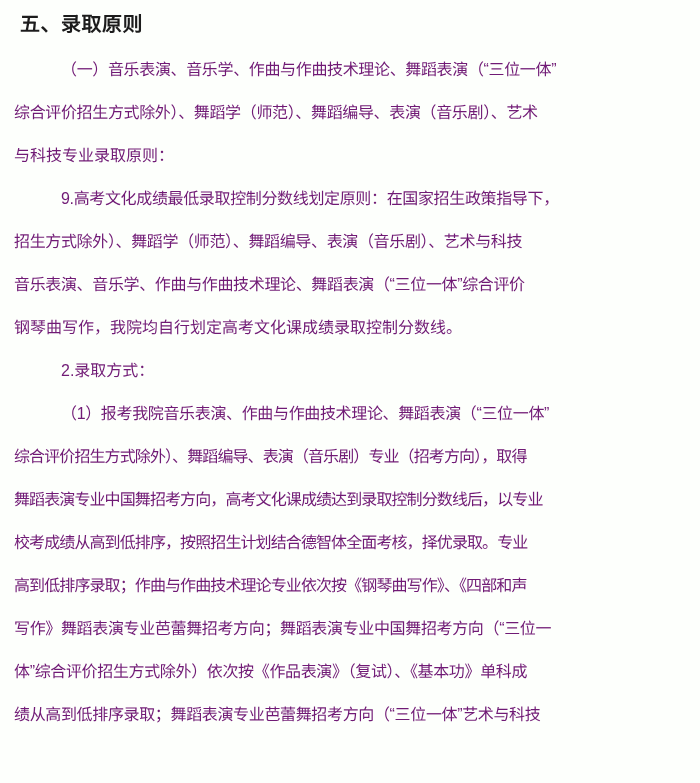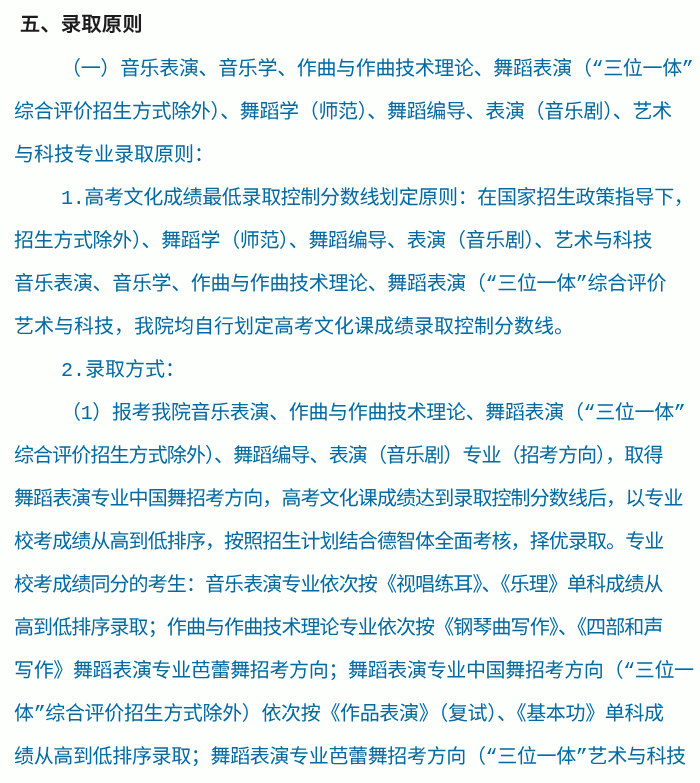--- a/index.html
+++ b/index.html
@@ -43,27 +43,27 @@
 
   
   .body-block {
     position: absolute;
     left: 14px;
     top: 48px;
     width: 676px;
   }
 
   .text-line {
-    font-size: 20px;
-    color: #0369a1;
+    font-size: 16px;
+    color: #701a75;
     line-height: 43px;
     height: 43px;
     white-space: nowrap;
     letter-spacing: 0px;
-    font-family: Liberation Mono, monospace;
+    font-family: Liberation Sans, sans-serif;
     text-rendering: optimizeLegibility;
   }
 
   .text-line.indent {
     text-indent: 47px;
   }
 
   .text-line.tight {
     letter-spacing: -0.35px;
   }
@@ -78,32 +78,31 @@
 <div class="page">
 
   <div class="section-heading">五、录取原则</div>
 
   <div class="body-block">
 
     <div class="text-line indent tight">（一）音乐表演、音乐学、作曲与作曲技术理论、舞蹈表演（“三位一体”</div>
     <div class="text-line tight">综合评价招生方式除外）、舞蹈学（师范）、舞蹈编导、表演（音乐剧）、艺术</div>
     <div class="text-line">与科技专业录取原则：</div>
 
-    <div class="text-line indent tight">1.高考文化成绩最低录取控制分数线划定原则：在国家招生政策指导下，</div>
+    <div class="text-line indent tight">9.高考文化成绩最低录取控制分数线划定原则：在国家招生政策指导下，</div>
     <div class="text-line tight">招生方式除外）、舞蹈学（师范）、舞蹈编导、表演（音乐剧）、艺术与科技</div>
     <div class="text-line tight">音乐表演、音乐学、作曲与作曲技术理论、舞蹈表演（“三位一体”综合评价</div>
-    <div class="text-line">艺术与科技，我院均自行划定高考文化课成绩录取控制分数线。</div>
+    <div class="text-line">钢琴曲写作，我院均自行划定高考文化课成绩录取控制分数线。</div>
 
     <div class="text-line indent">2.录取方式：</div>
 
     <div class="text-line indent tight">（1）报考我院音乐表演、作曲与作曲技术理论、舞蹈表演（“三位一体”</div>
     <div class="text-line tighter">综合评价招生方式除外）、舞蹈编导、表演（音乐剧）专业（招考方向），取得</div>
     <div class="text-line tighter">舞蹈表演专业中国舞招考方向，高考文化课成绩达到录取控制分数线后，以专业</div>
     <div class="text-line tighter">校考成绩从高到低排序，按照招生计划结合德智体全面考核，择优录取。专业</div>
-    <div class="text-line tighter">校考成绩同分的考生：音乐表演专业依次按《视唱练耳》、《乐理》单科成绩从</div>
     <div class="text-line tighter">高到低排序录取；作曲与作曲技术理论专业依次按《钢琴曲写作》、《四部和声</div>
     <div class="text-line tight">写作》舞蹈表演专业芭蕾舞招考方向；舞蹈表演专业中国舞招考方向（“三位一</div>
     <div class="text-line tight">体”综合评价招生方式除外）依次按《作品表演》（复试）、《基本功》单科成</div>
     <div class="text-line tight">绩从高到低排序录取；舞蹈表演专业芭蕾舞招考方向（“三位一体”艺术与科技</div>
 
   </div>
 
 </div>
 
 </body></html>

